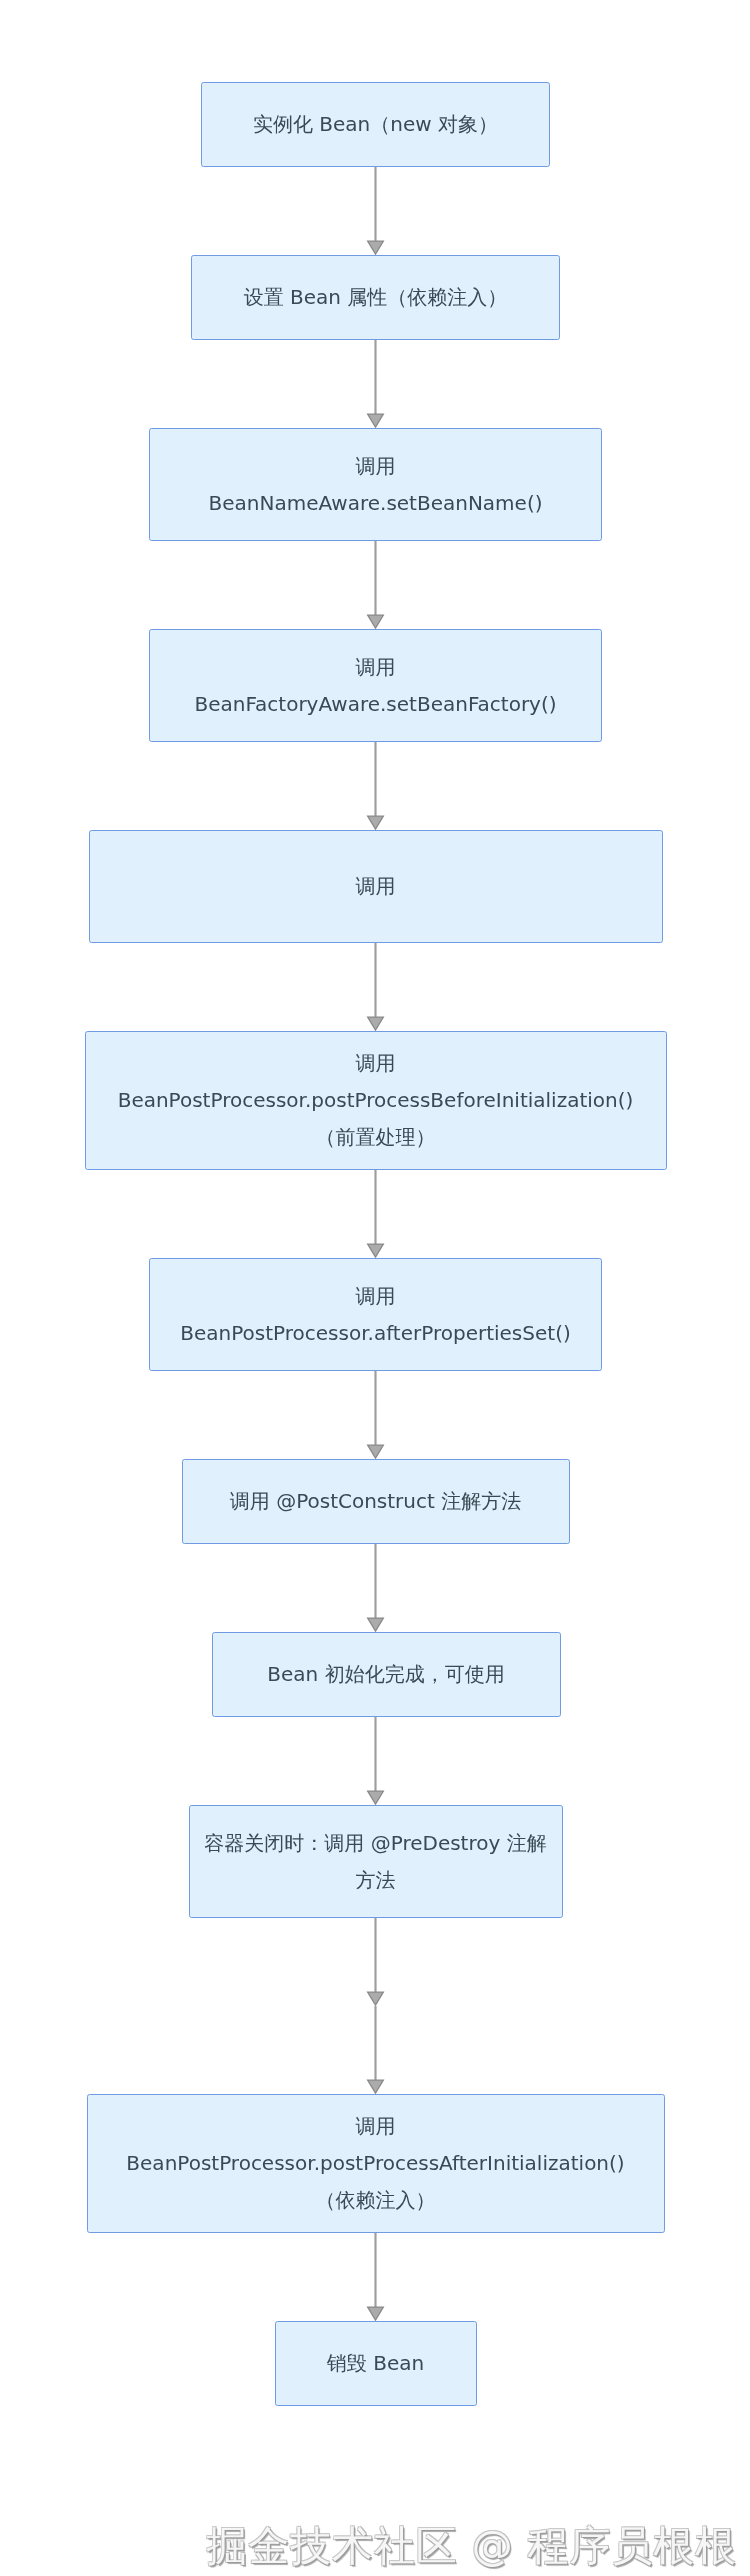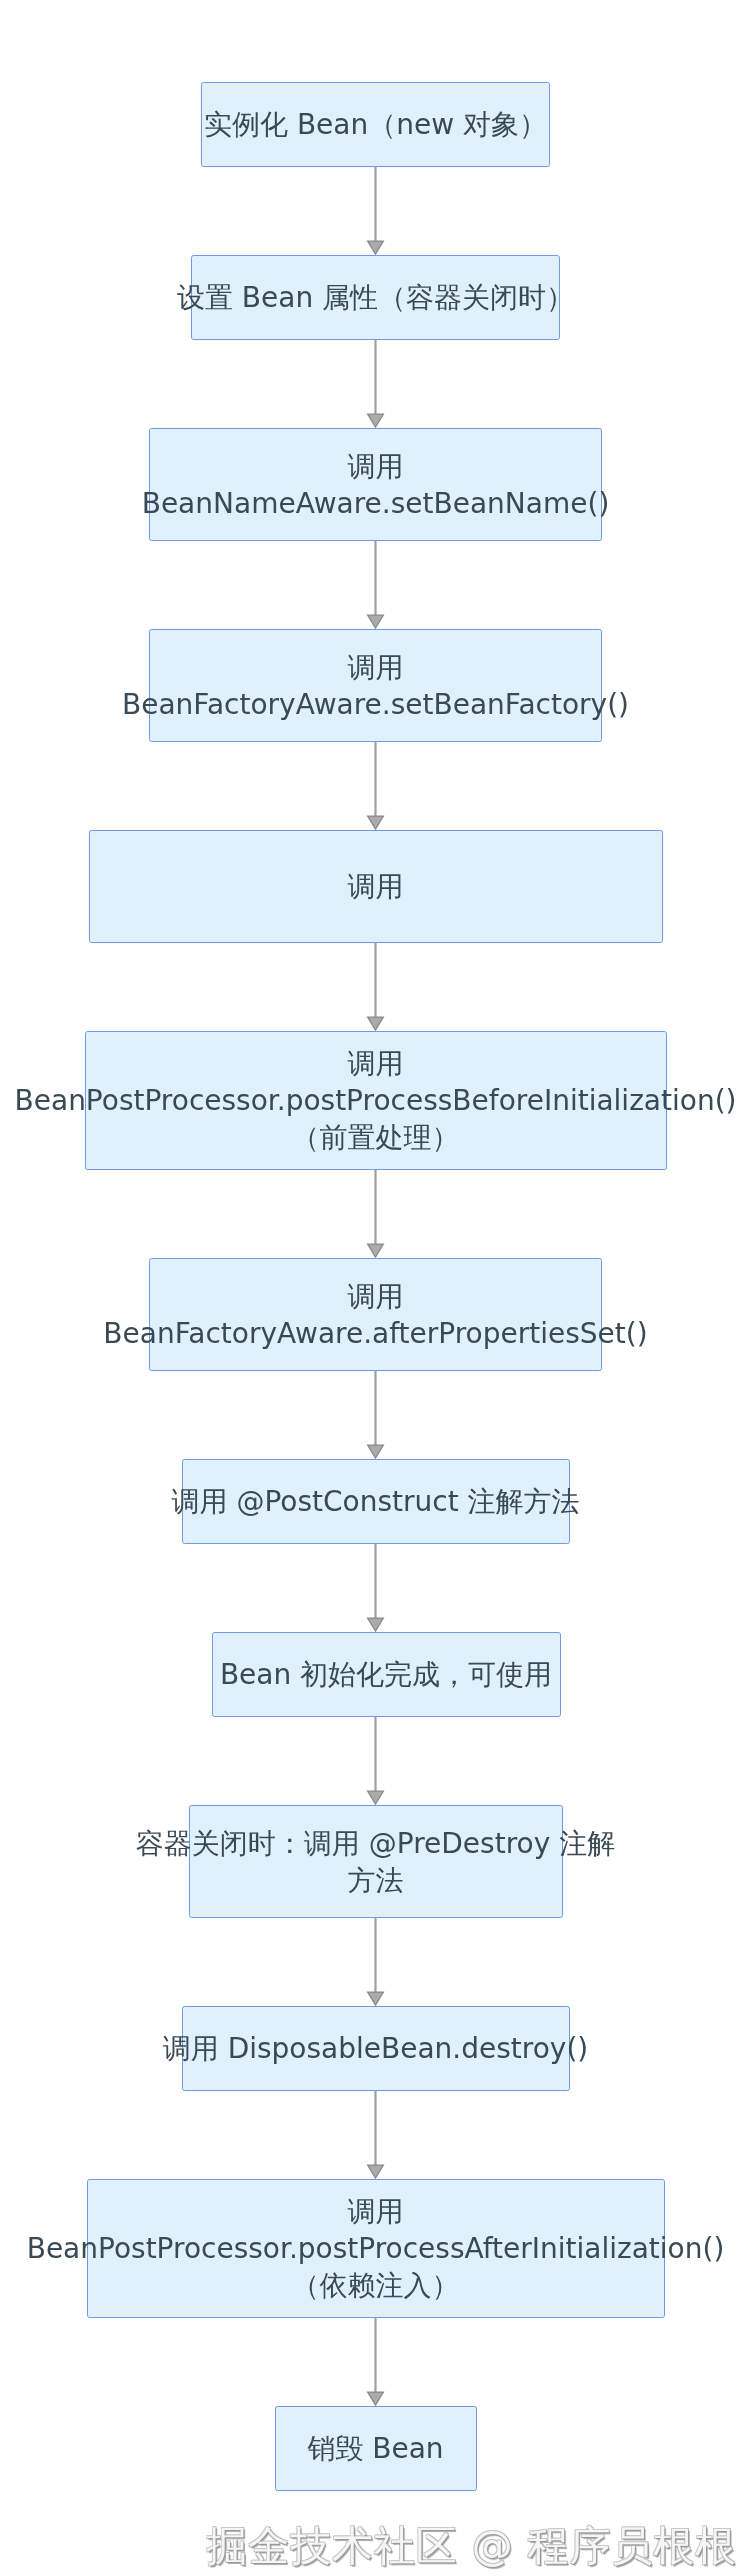--- a/index.html
+++ b/index.html
@@ -24,21 +24,21 @@
     box-sizing: border-box;
     background: var(--node-fill, #e0f1fd);
     border: 1.7px solid var(--node-border, #6e9be1);
     border-radius: 2.6px;
     display: flex;
     flex-direction: column;
     align-items: center;
     justify-content: center;
     text-align: center;
     color: var(--node-text, #394a54);
-    font-size: 28px;
+    font-size: 20px;
     line-height: 37px;
   }
   .lines-1 { min-height: 85px; }
   .lines-2 { min-height: 113px; }
   .lines-3 { min-height: 139px; }
   .node-line { white-space: nowrap; }
   .connector { display: block; }
   .connector .shaft { stroke: var(--arrow, #9e9e9e); stroke-width: 2.5; }
   .connector .head  { fill: #ababab; stroke: #8a8a8a; stroke-width: 1.5; }
   .credit {
@@ -62,21 +62,21 @@
 <div class="canvas" style="--bg: #ffffff; --node-fill: #e0f1fd; --node-border: #6e9be1; --node-text: #394a54; --arrow: #9e9e9e;">
   <div id="flow" class="flow">
       <div class="node lines-1" style="width: 349px;">
         <div class="node-line">实例化 Bean（new 对象）</div>
       </div>
       <svg class="connector" width="21" height="88" viewBox="0 0 24 101">
     <line class="shaft" x1="12" y1="0" x2="12" y2="86"></line>
     <path class="head" d="M3,85 L21,85 L12,100 Z"></path>
   </svg>
       <div class="node lines-1" style="width: 369px;">
-        <div class="node-line">设置 Bean 属性（容器关闭时）</div>
+        <div class="node-line">设置 Bean 属性（依赖注入）</div>
       </div>
       <svg class="connector" width="21" height="88" viewBox="0 0 24 101">
     <line class="shaft" x1="12" y1="0" x2="12" y2="86"></line>
     <path class="head" d="M3,85 L21,85 L12,100 Z"></path>
   </svg>
       <div class="node lines-2" style="width: 453px;">
         <div class="node-line">调用</div>
         <div class="node-line">BeanNameAware.setBeanName()</div>
       </div>
       <svg class="connector" width="21" height="88" viewBox="0 0 24 101">
@@ -102,21 +102,21 @@
         <div class="node-line">调用</div>
         <div class="node-line">BeanPostProcessor.postProcessBeforeInitialization()</div>
         <div class="node-line">（前置处理）</div>
       </div>
       <svg class="connector" width="21" height="88" viewBox="0 0 24 101">
     <line class="shaft" x1="12" y1="0" x2="12" y2="86"></line>
     <path class="head" d="M3,85 L21,85 L12,100 Z"></path>
   </svg>
       <div class="node lines-2" style="width: 453px;">
         <div class="node-line">调用</div>
-        <div class="node-line">BeanFactoryAware.afterPropertiesSet()</div>
+        <div class="node-line">BeanPostProcessor.afterPropertiesSet()</div>
       </div>
       <svg class="connector" width="21" height="88" viewBox="0 0 24 101">
     <line class="shaft" x1="12" y1="0" x2="12" y2="86"></line>
     <path class="head" d="M3,85 L21,85 L12,100 Z"></path>
   </svg>
       <div class="node lines-1" style="width: 388px;">
         <div class="node-line">调用 @PostConstruct 注解方法</div>
       </div>
       <svg class="connector" width="21" height="88" viewBox="0 0 24 101">
     <line class="shaft" x1="12" y1="0" x2="12" y2="86"></line>
@@ -130,23 +130,20 @@
     <path class="head" d="M3,85 L21,85 L12,100 Z"></path>
   </svg>
       <div class="node lines-2" style="width: 374px;">
         <div class="node-line">容器关闭时：调用 @PreDestroy 注解</div>
         <div class="node-line">方法</div>
       </div>
       <svg class="connector" width="21" height="88" viewBox="0 0 24 101">
     <line class="shaft" x1="12" y1="0" x2="12" y2="86"></line>
     <path class="head" d="M3,85 L21,85 L12,100 Z"></path>
   </svg>
-      <div class="node lines-1" style="width: 388px;">
-        <div class="node-line">调用 DisposableBean.destroy()</div>
-      </div>
       <svg class="connector" width="21" height="88" viewBox="0 0 24 101">
     <line class="shaft" x1="12" y1="0" x2="12" y2="86"></line>
     <path class="head" d="M3,85 L21,85 L12,100 Z"></path>
   </svg>
       <div class="node lines-3" style="width: 578px;">
         <div class="node-line">调用</div>
         <div class="node-line">BeanPostProcessor.postProcessAfterInitialization()</div>
         <div class="node-line">（依赖注入）</div>
       </div>
       <svg class="connector" width="21" height="88" viewBox="0 0 24 101">

